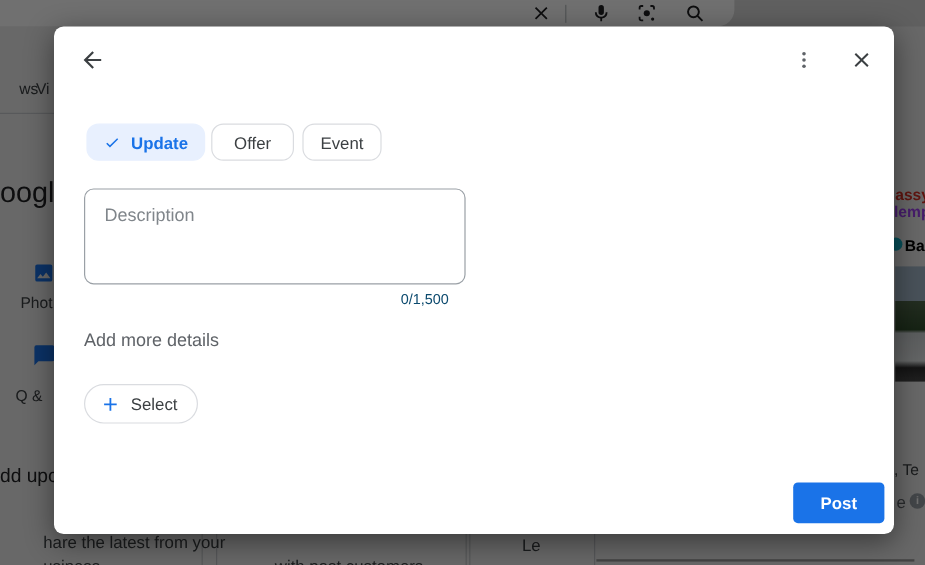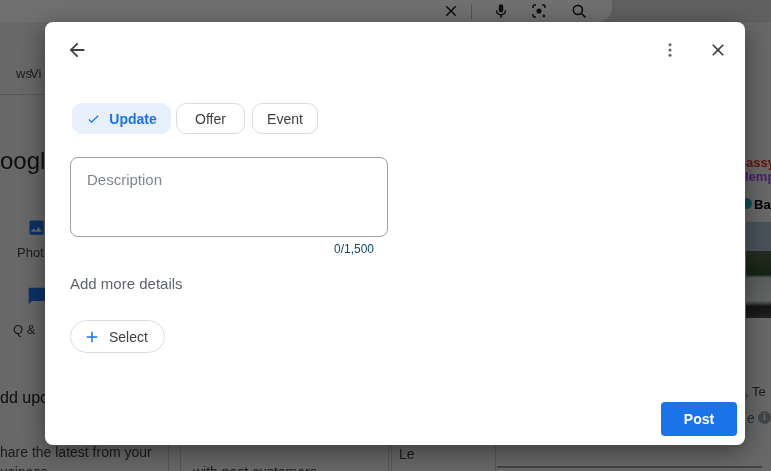--- a/index.html
+++ b/index.html
@@ -11,21 +11,21 @@
   
   #bg { position:absolute; inset:0; z-index:1; }
   .topbar { left:0; top:0; width:771px; height:22px; background:#dadada; }
   .search-pill { left:0; top:0; width:612px; height:22px; background:#ffffff; border-bottom-right-radius:14px; }
   .tb-icon { top:2px; width:18px; height:18px; color:#202124; }
   .tb-divider { left:471px; top:4px; width:1px; height:15px; background:#b9bdc1; }
   .bg-text { color:#202124; white-space:nowrap; }
   .bg-sub { color:#3c4043; font-size:13px; white-space:nowrap; }
   .bg-rule { background:#c8cbcf; }
   .blue-ic { color:#1a73e8; }
-  .card-line { font-size:14px; color:#3c4043; white-space:nowrap; }
+  .card-line { font-size:14px; color:#3c4043; white-space:nowrap;padding-left:36px; }
   .v-div { width:1px; top:438px; height:33px; background:#c4c7ca; }
   .rp-line { font-size:13px; font-weight:bold; white-space:nowrap; }
   .thumb { left:746px; top:222px; width:25px; height:96px;
            background:linear-gradient(180deg,#a7bccd 0%,#a7bccd 30%,#51684b 30%,#33502f 55%,#cfd4d6 58%,#e3e6e7 82%,#2e2e2e 88%,#4a4a4a 100%); }
   .info-dot { width:13px; height:13px; border-radius:50%; background:#9aa0a6; color:#ffffff;
               font-size:9px; font-weight:bold; text-align:center; line-height:13px; }
 
   
   #scrim { position:absolute; inset:0; background:rgba(0,0,0,0.56); z-index:2; }
 

